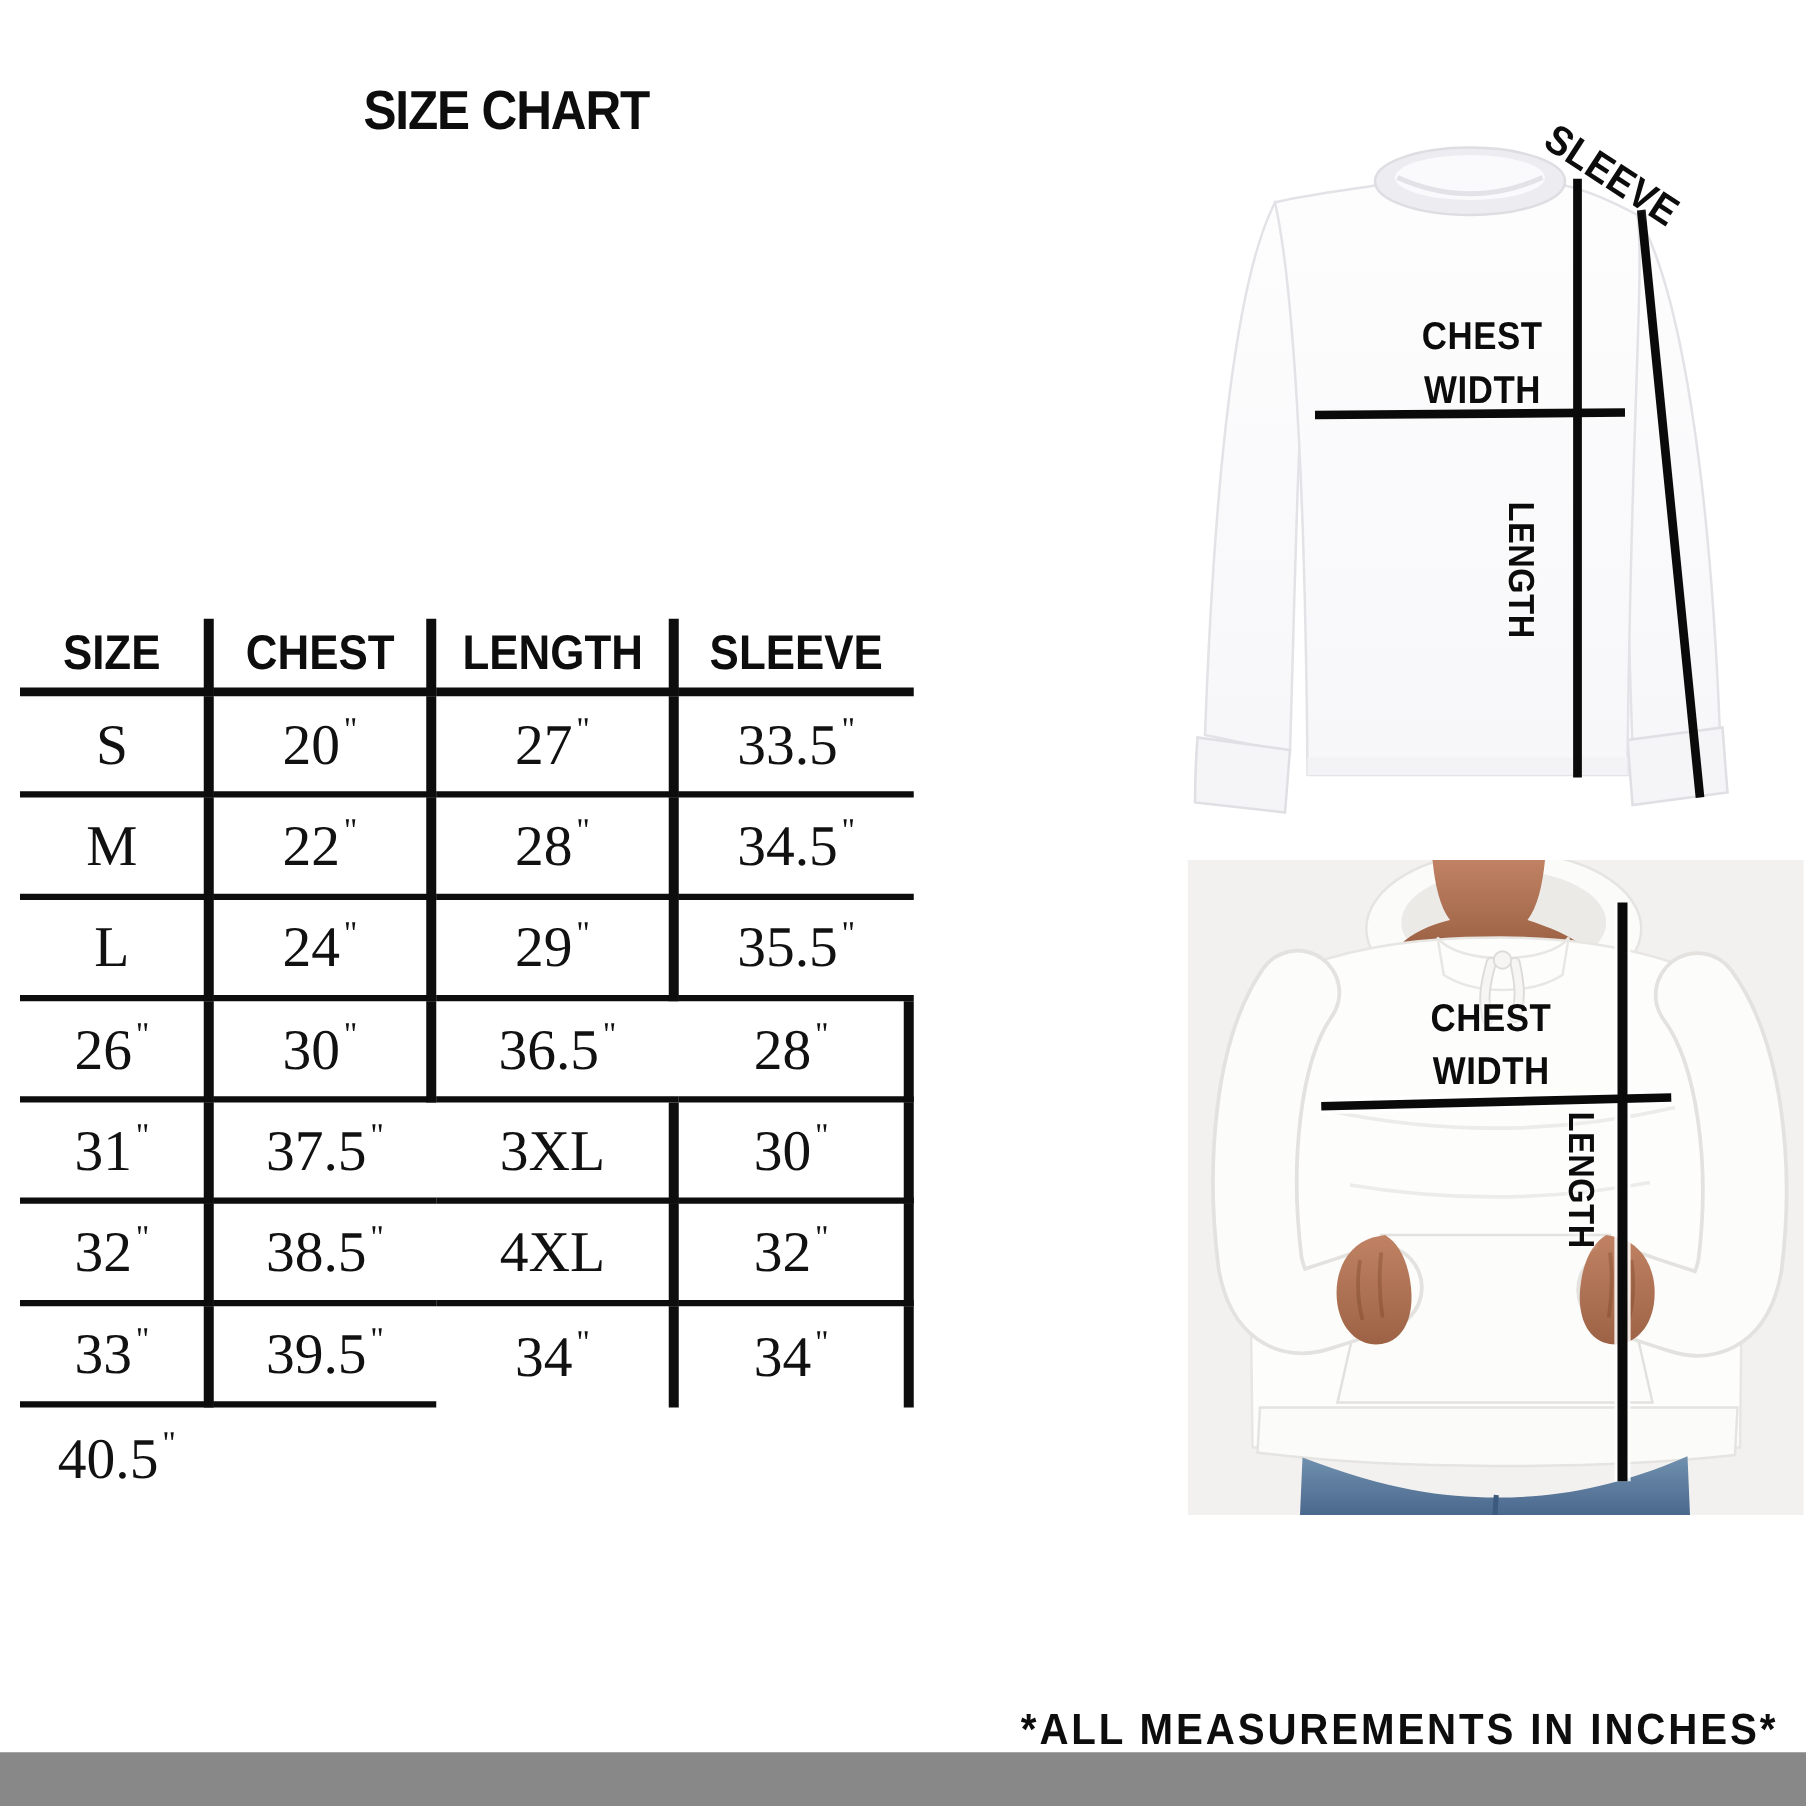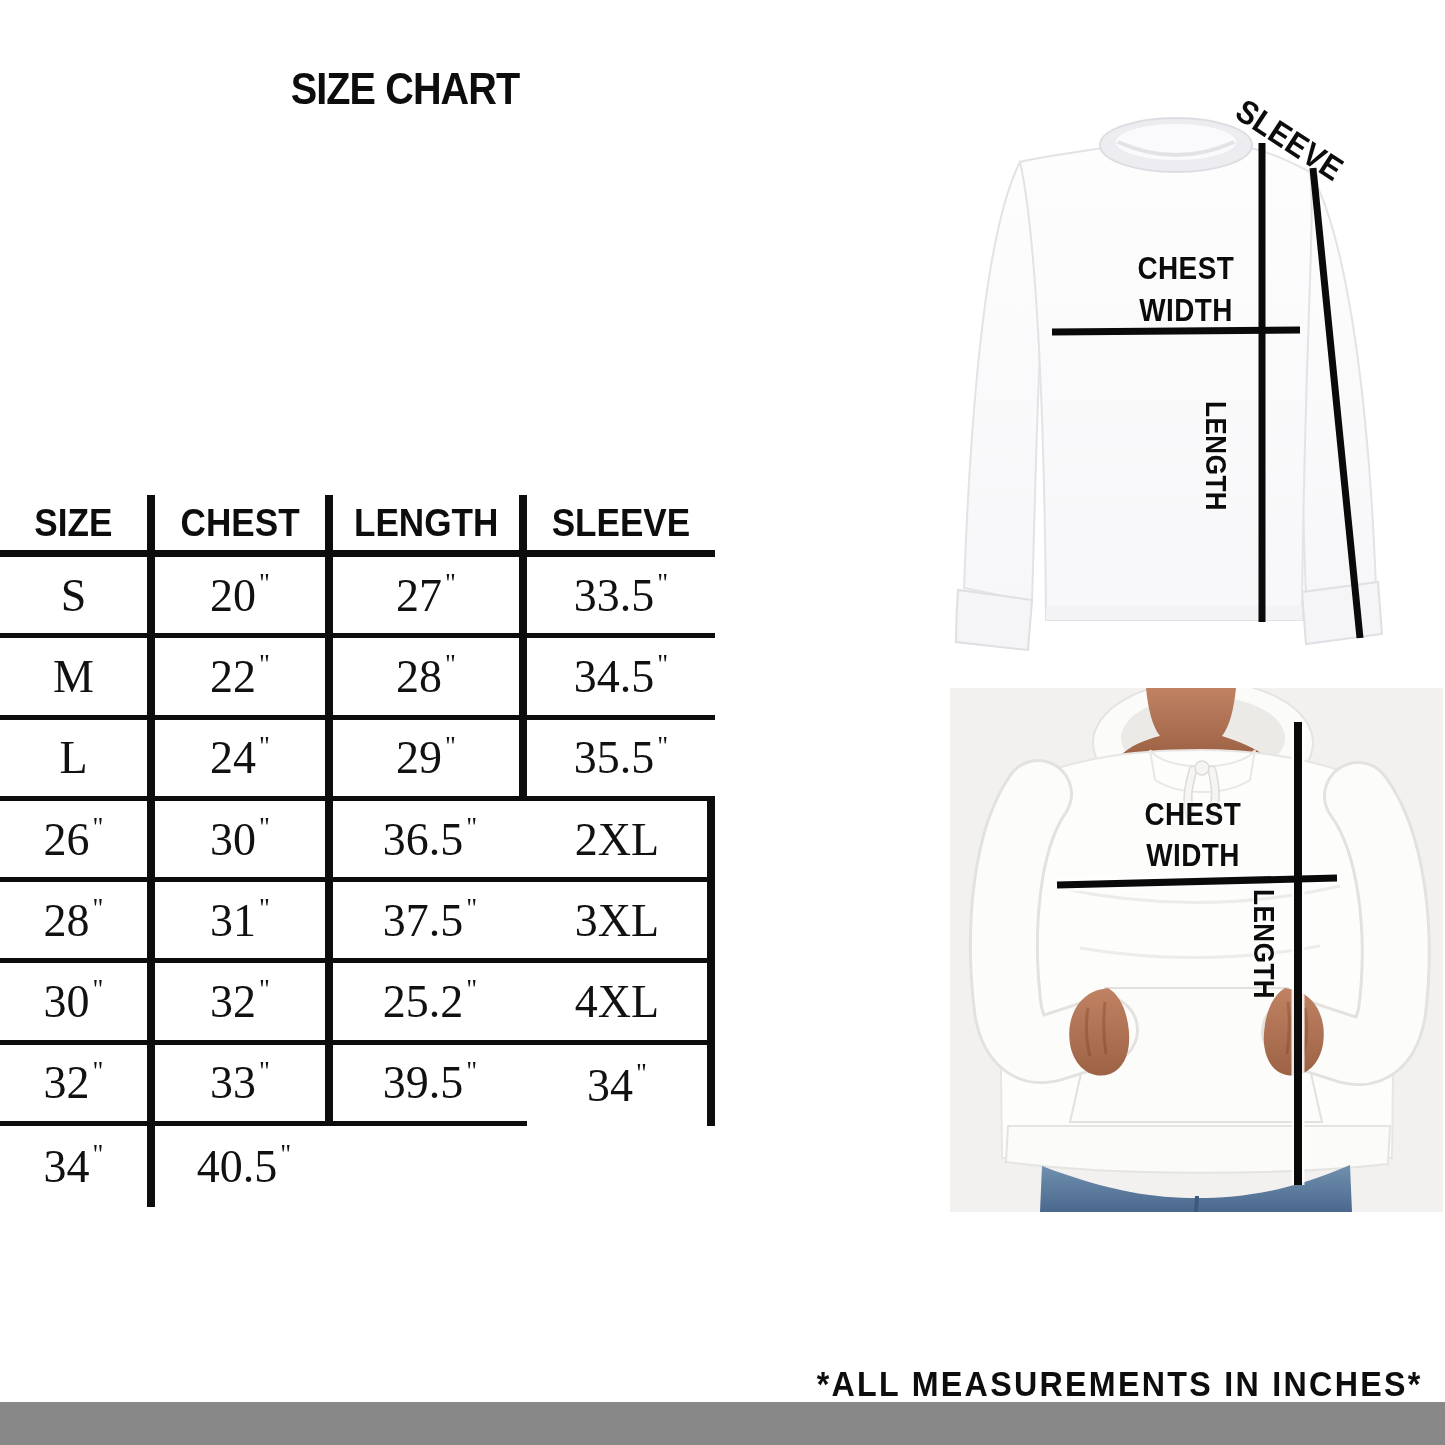--- a/index.html
+++ b/index.html
@@ -15,21 +15,21 @@
     font-weight:bold;
     transform:scaleX(.9);
   }
   
   .title-wrap { position:absolute; left:0; top:64px; width:810px; text-align:center; }
   .title-wrap .cond { font-size:44px; letter-spacing:-1px; }
   .subtitle-wrap { position:absolute; left:18px; top:126px; white-space:pre; }
   .subtitle-wrap .cond { font-size:36px; transform-origin:left center; white-space:pre; letter-spacing:-.5px; }
   
   .size-table {
-    position:absolute; left:0; top:495px;
+    position:absolute; left:16px; top:495px;
     display:grid;
     grid-template-columns:155px 178px 194px 188px;
     grid-template-rows:62px repeat(8, 81.3px);
     text-align:right;
   }
   .cell { display:flex; align-items:center; justify-content:center; box-sizing:border-box; }
   .vline { border-right:8px solid #0d0d0d; }
   .hline { border-bottom:5px solid #0d0d0d; }
   .th    { border-bottom:7px solid #0d0d0d; }
   .th-label { font-size:39px; }
@@ -129,23 +129,20 @@
       </div>
       <div class="cell val vline hline">
         <span>30</span>
         <span class="unit">"</span>
       </div>
       <div class="cell val hline">
         <span>36.5</span>
         <span class="unit">"</span>
       </div>
       <div class="cell val vline hline">
-        <span>2XL</span>
-      </div>
-      <div class="cell val vline hline">
         <span>28</span>
         <span class="unit">"</span>
       </div>
       <div class="cell val vline hline">
         <span>31</span>
         <span class="unit">"</span>
       </div>
       <div class="cell val hline">
         <span>37.5</span>
         <span class="unit">"</span>
@@ -155,21 +152,21 @@
       </div>
       <div class="cell val vline hline">
         <span>30</span>
         <span class="unit">"</span>
       </div>
       <div class="cell val vline hline">
         <span>32</span>
         <span class="unit">"</span>
       </div>
       <div class="cell val hline">
-        <span>25.2</span>
+        <span>38.5</span>
         <span class="unit">"</span>
       </div>
       <div class="cell val vline hline">
         <span>4XL</span>
       </div>
       <div class="cell val vline hline">
         <span>32</span>
         <span class="unit">"</span>
       </div>
       <div class="cell val vline hline">

